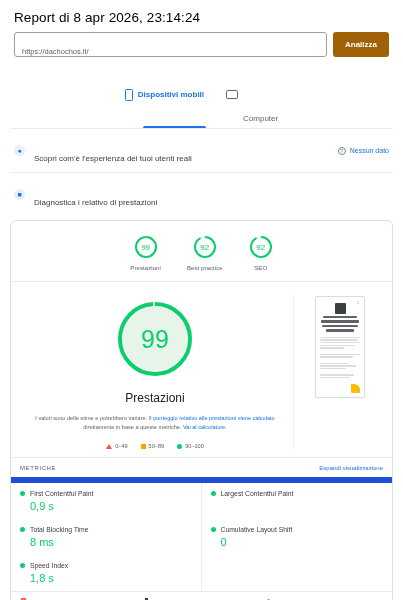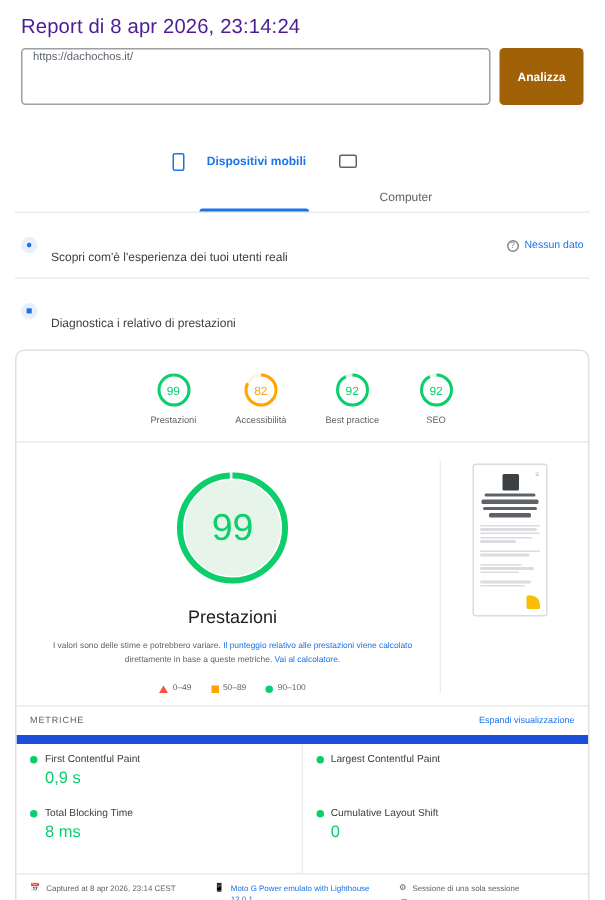--- a/index.html
+++ b/index.html
@@ -7,39 +7,39 @@
     width: 403px; height: 600px;
     background: #ffffff;
     font-family: "Liberation Sans", sans-serif;
     color: #202124;
     overflow: hidden;
   }
   .page { width: 403px; height: 600px; position: relative; }
 
   
   .hdr-title {
-    font-size: 13.5px; color: #4c1d95; font-weight: 400;
+    font-size: 13.5px; color: #000000; font-weight: 400;
     padding: 10px 18px 0 14px; letter-spacing: .1px;
   }
   .url-row { display: flex; align-items: stretch; padding: 7px 14px 0 14px; gap: 0; }
   .url-box {
-    flex: 1; height: 38px; border: 1px solid #9aa0a6; border-radius: 3px;
-    display: flex; align-items: flex-start; padding: 0 7px;
+    flex: 1; height: 25px; border: 1px solid #9aa0a6; border-radius: 3px;
+    display: flex; align-items: flex-end; padding: 0 7px;
     font-size: 7.5px; color: #5f6368; background: #fff;
   }
   .analyze-btn {
     width: 56px; margin-left: 6px; background: #a16207; color: #fff;
     border: none; border-radius: 3px; font-size: 8px; font-weight: 700;
     font-family: "Liberation Sans", sans-serif; cursor: pointer;
     display: flex; align-items: center; justify-content: center;
   }
 
   
   .tabs { display: flex; justify-content: center; gap: 22px; margin-top: 9px; }
-  .tab { display: flex; align-items: center; gap: 15px; padding-bottom: 5px; cursor: pointer; position: relative; }
+  .tab { display: flex; align-items: center; gap: 5px; padding-bottom: 5px; cursor: pointer; position: relative; }
   .tab .lbl { font-size: 8px; font-weight: 600; }
   .tab.active .lbl { color: #1a73e8; }
   .tab.inactive .lbl { color: #5f6368; font-weight: 400; margin-top: 48px; }
   .tab.active::after {
     content: ""; position: absolute; left: 18px; right: -2px; bottom: 0;
     height: 2px; background: #1a73e8; border-radius: 2px 2px 0 0;
   }
   .ph { width: 8px; height: 12px; border: 1.6px solid #1a73e8; border-radius: 1.5px; }
   .dk { width: 12px; height: 9px; border: 1.6px solid #5f6368; border-radius: 1.5px; }
 
@@ -209,30 +209,20 @@
         <div class="ring">
           <svg width="24" height="24" viewBox="0 0 24 24">
             <circle cx="12" cy="12" r="10" fill="none" stroke="#e6f4ea" stroke-width="2"></circle>
             <circle cx="12" cy="12" r="10" fill="none" stroke="#0cce6b" stroke-width="2" stroke-dasharray="62.2 62.8" stroke-linecap="butt"></circle>
           </svg>
           <span class="val" style="color:#0cce6b">99</span>
         </div>
         <span class="nm">Prestazioni</span>
       </div>
 
-      <div class="cat">
-        <div class="ring">
-          <svg width="24" height="24" viewBox="0 0 24 24">
-            <circle cx="12" cy="12" r="10" fill="none" stroke="#fff3e0" stroke-width="2"></circle>
-            <circle cx="12" cy="12" r="10" fill="none" stroke="#ffa400" stroke-width="2" stroke-dasharray="51.5 73.5" stroke-linecap="butt"></circle>
-          </svg>
-          <span class="val" style="color:#ffa400">82</span>
-        </div>
-        <span class="nm">Accessibilità</span>
-      </div>
 
       <div class="cat">
         <div class="ring">
           <svg width="24" height="24" viewBox="0 0 24 24">
             <circle cx="12" cy="12" r="10" fill="none" stroke="#e6f4ea" stroke-width="2"></circle>
             <circle cx="12" cy="12" r="10" fill="none" stroke="#0cce6b" stroke-width="2" stroke-dasharray="57.8 67.2" stroke-linecap="butt"></circle>
           </svg>
           <span class="val" style="color:#0cce6b">92</span>
         </div>
         <span class="nm">Best practice</span>
@@ -335,20 +325,27 @@
         </div>
         <div class="mval">8 ms</div>
       </div>
       <div class="mcell">
         <div class="row">
           <span class="mdot"></span>
           <span class="mname">Cumulative Layout Shift</span>
         </div>
         <div class="mval">0</div>
       </div>
+      <div class="mcell">
+        <div class="row">
+          <span class="mdot"></span>
+          <span class="mname">Speed Index</span>
+        </div>
+        <div class="mval">1,8 s</div>
+      </div>
       <div class="mcell"></div>
     </div>
 
     <div class="envs">
       <div class="envcol">
         <div class="env">
           <span class="g">📅</span>
           <span class="txt">Captured at 8 apr 2026, 23:14 CEST</span>
         </div>
         <div class="env">

